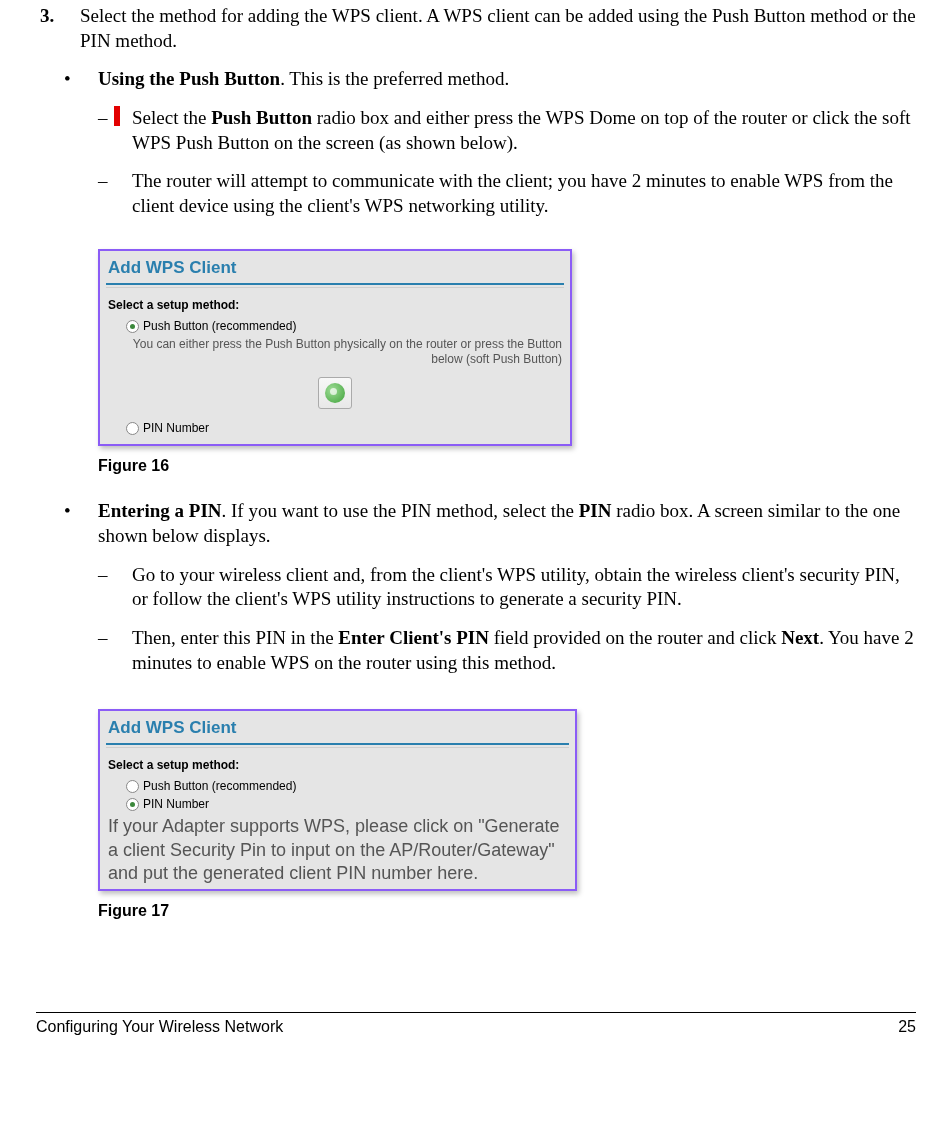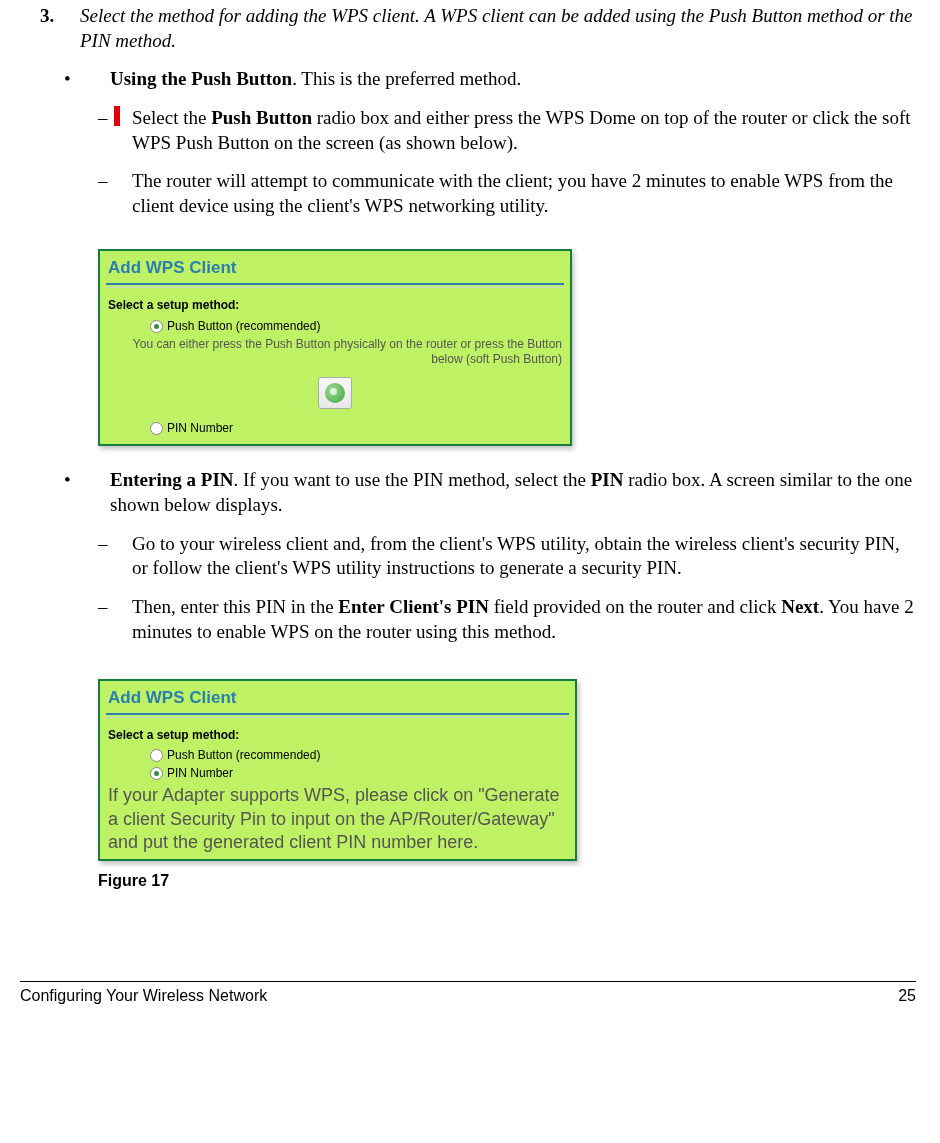--- a/index.html
+++ b/index.html
@@ -6,47 +6,47 @@
     font-family: 'Times New Roman', Times, serif;
     font-size: 19px;
     margin: 0;
     padding: 0 20px;
     width: 900px;
     color: #000;
     line-height: 1.3;
   }
   .step-row { display: flex; margin-top: 4px; }
   .step-num { width: 40px; color: #000; font-weight: bold; flex-shrink: 0; padding-left: 20px;}
-  .step-text { flex: 1; font-style: italic; }
+  .step-text { flex: 1; }
   .bullet-row { display: flex; margin-top: 14px; margin-left: 44px; }
   .bullet { width: 34px; flex-shrink: 0; }
-  .bullet-text { flex: 1; margin-left: 12px; }
+  .bullet-text { flex: 1; }
   .dash-row { display: flex; margin-top: 14px; margin-left: 78px; }
   .dash { width: 34px; flex-shrink: 0; }
   .dash-text { flex: 1; }
   .red-mark { position: absolute; left: 16px; width: 6px; height: 20px; background: #e30000; }
   .rel { position: relative; }
   .bold { font-weight: bold; }
   .figure-wrap { margin-left: 78px; margin-top: 30px; }
   .figure-box {
-    border: 2px solid #15803d;
-    background: #bef264;
+    border: 2px solid #8b5cf6;
+    background: #e5e5e5;
     box-shadow: 2px 3px 5px rgba(0,0,0,0.25);
     font-family: Arial, Helvetica, sans-serif;
   }
   .fig1 { width: 470px; }
   .fig2 { width: 475px; }
   .fig-title {
     color: #2a7fae; font-size: 17px; font-weight: bold;
     padding: 6px 8px 4px 8px; font-family: Arial, sans-serif;
   }
   .hr-line { height: 2px; background: #2a7fae; margin: 0 6px 2px 6px; }
   .hr-shadow { height: 1px; background: #cfcfcf; margin: 0 6px 10px 6px; }
   .section-label { font-weight: bold; font-size: 12px; padding: 0 12px 4px 8px; font-family: Arial, sans-serif;}
-  .radio-row { display: flex; align-items: center; padding: 1px 26px; font-size: 12px; gap: 4px; font-family: Arial, sans-serif; margin-left: 24px;}
+  .radio-row { display: flex; align-items: center; padding: 1px 26px; font-size: 12px; gap: 4px; font-family: Arial, sans-serif;}
   .radio {
     width: 11px; height: 11px; border: 1px solid #888; border-radius: 50%;
     display: inline-flex; align-items: center; justify-content: center;
     background: #fff;
   }
   .radio.selected::after { content: ""; width: 5px; height: 5px; background: #3b883b; border-radius: 50%; display: block; }
   .small-text { font-size: 12px; color: #555; padding: 2px 8px 6px 8px; line-height: 1.25; font-family: Arial, sans-serif; text-align: right;}
   .wps-btn-row { text-align: center; padding: 4px 0 10px 0; }
   .wps-btn {
     display: inline-flex; width: 32px; height: 30px; border: 1px solid #aaa;
@@ -68,21 +68,21 @@
   .next-btn {
     border: 1px solid #666; background: linear-gradient(#fff,#e6e6e6);
     font-size: 11px; padding: 1px 6px; border-radius: 2px; font-family: Arial, sans-serif;
     margin-left: auto; margin-right: 20px;
   }
   .figure-caption { font-family: Arial, Helvetica, sans-serif; font-weight: bold; font-size: 16px; margin-top: 10px; color: #000;}
   .footer {
     display: flex; justify-content: space-between;
     font-family: Arial, Helvetica, sans-serif; font-size: 16px;
     border-top: 1px solid #000; padding-top: 4px;
-    margin-top: 90px; margin-left: 0; margin-right: 4px; gap: 20px;
+    margin-top: 90px; margin-left: 16px; margin-right: 4px; gap: 20px;
   }
 </style>
 </head>
 <body>
 
 <div class="step-row">
   <span class="step-num"><span class="bold">3.</span></span>
   <span class="step-text">Select the method for adding the WPS client. A WPS client can be added using the Push Button method or the PIN method.</span>
 </div>
 
@@ -120,20 +120,21 @@
     <div class="wps-btn-row">
       <span class="wps-btn">
         <span class="wps-btn-inner"></span>
       </span>
     </div>
     <div class="radio-row" style="padding-bottom:8px;">
       <span class="radio"></span>
       <span>PIN Number</span>
     </div>
   </div>
+  <div class="figure-caption">Figure 16</div>
 </div>
 
 <div class="bullet-row" style="margin-top:22px;">
   <span class="bullet">•</span>
   <span class="bullet-text">
     <span class="bold">Entering a PIN</span><span>. If you want to use the PIN method, select the </span><span class="bold">PIN</span><span> radio box. A screen similar to the one shown below displays.</span>
   </span>
 </div>
 
 <div class="dash-row">

